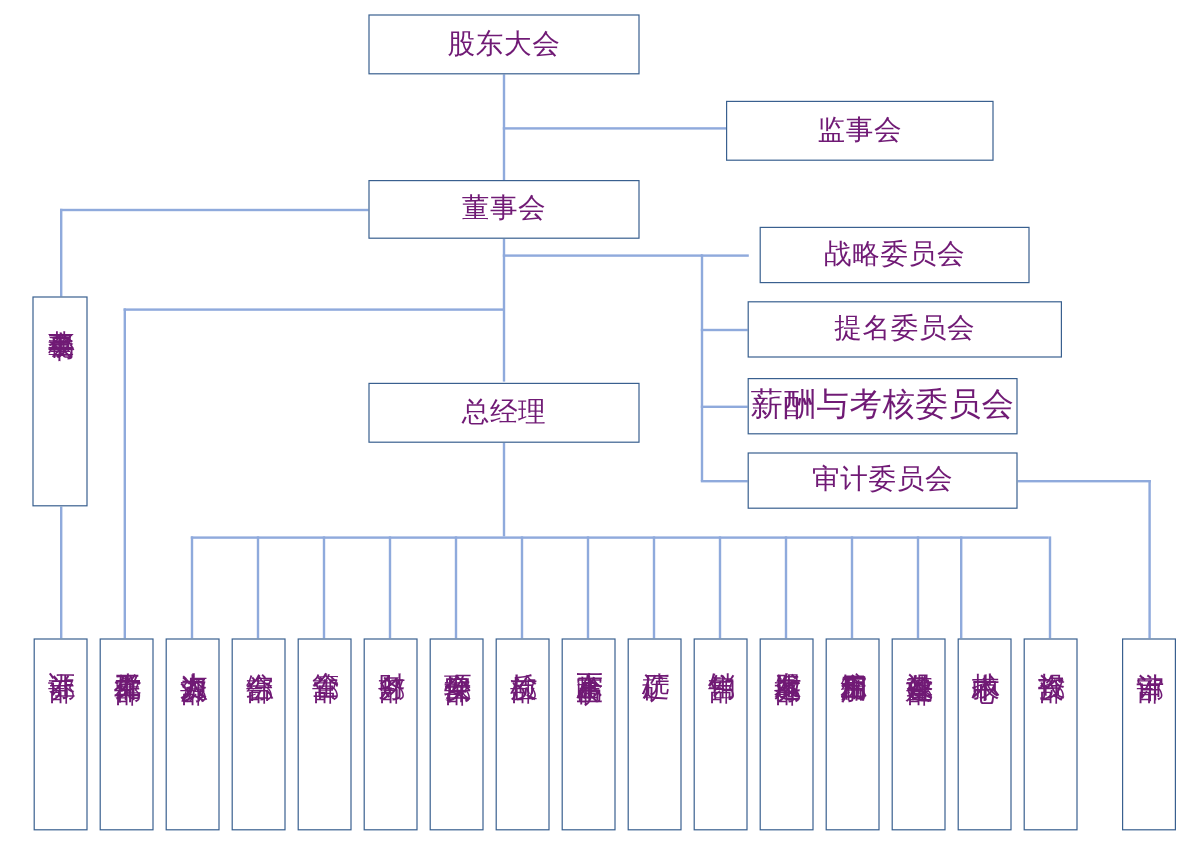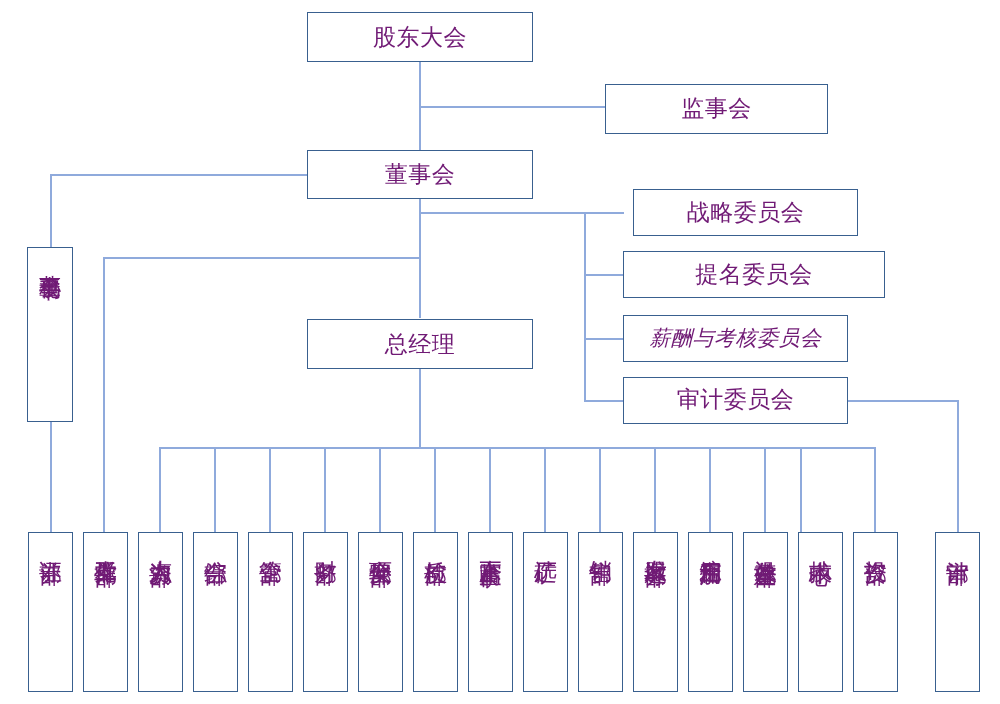--- a/index.html
+++ b/index.html
@@ -34,22 +34,21 @@
     text-align: center;
     line-height: 1.06;
     letter-spacing: 0.5px;
   }
   
   .node.h .label {
     font-size: 23px;
     writing-mode: horizontal-tb;
   }
   .node.h.small .label {
-    font-size: 21px;
-    font-style: italic;
+    font-size: 27px;
   }
   
   .node.v {
     align-items: flex-start;
     padding-top: 9px;
   }
   .node.v .label {
     writing-mode: vertical-rl;
     text-orientation: upright;
     font-size: 23px;

